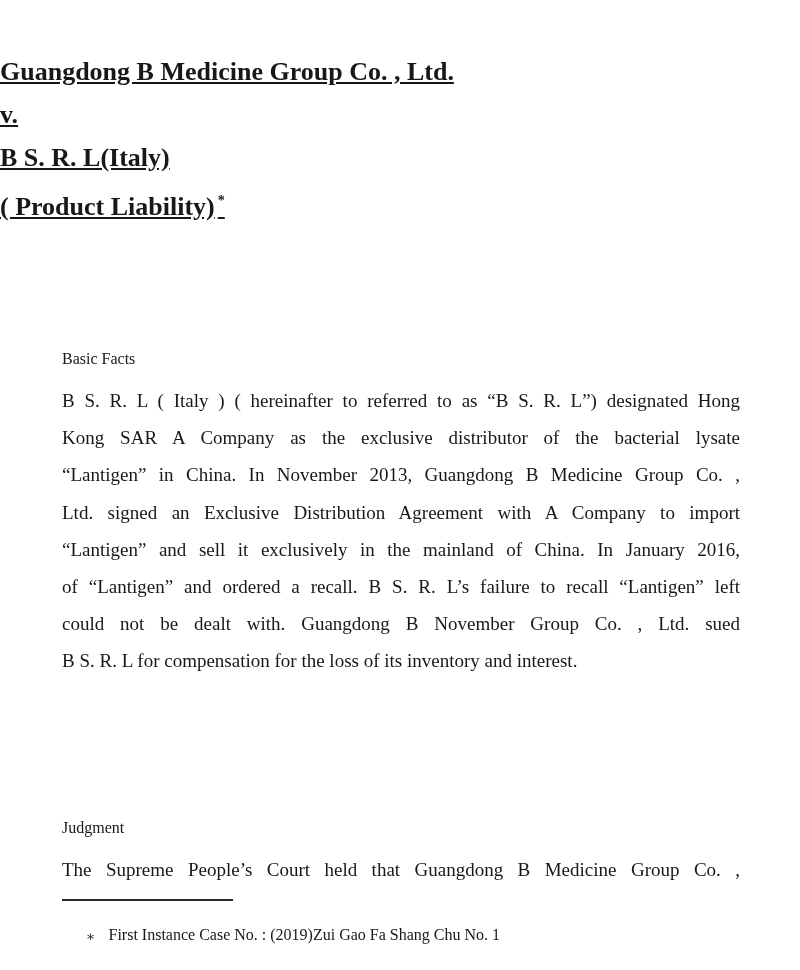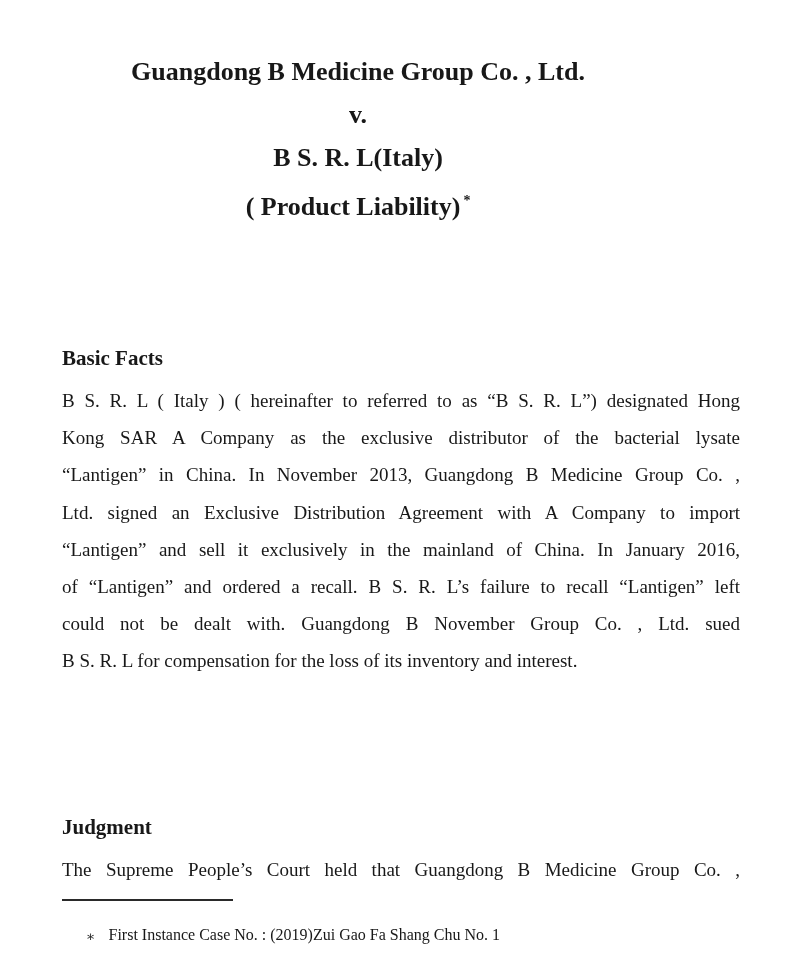--- a/index.html
+++ b/index.html
@@ -14,45 +14,45 @@
     background: #ffffff;
     color: #181818;
     font-family: "Liberation Serif", "DejaVu Serif", serif;
     overflow: hidden;
   }
   .title-block {
     position: absolute;
     top: 50px;
     left: 0;
     width: 716px;
-    text-align: center;
     font-weight: bold;
     font-size: 26px;
+    text-decoration: underline;
   }
   .title-line {
     height: 43px;
     line-height: 43px;
     white-space: nowrap;
   }
   .title-line .fn-sup {
     font-size: 14px;
     font-weight: bold;
     vertical-align: 10px;
     margin-left: 3px;
   }
   .section {
     position: absolute;
     left: 62px;
     width: 678px;
   }
   .sec-basic { top: 340px; }
   .sec-judgment { top: 809px; }
   .section-heading {
-    font-weight: bold;
-    font-size: 21px;
+    font-weight: normal;
+    font-size: 16px;
     height: 37px;
     line-height: 37px;
   }
   .para {
     margin-top: 5px;
     font-size: 19px;
   }
   .jline {
     height: 37.2px;
     line-height: 37.2px;

